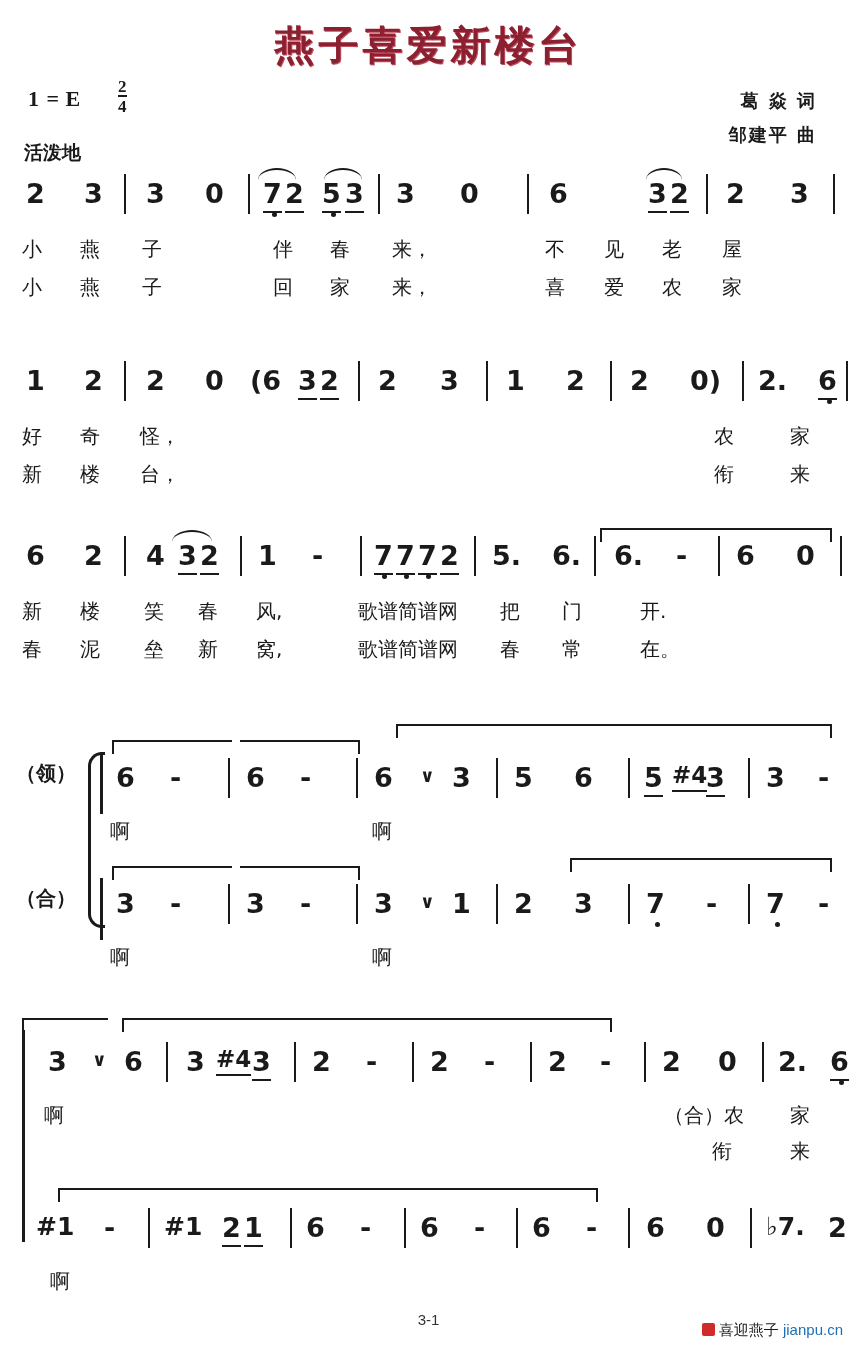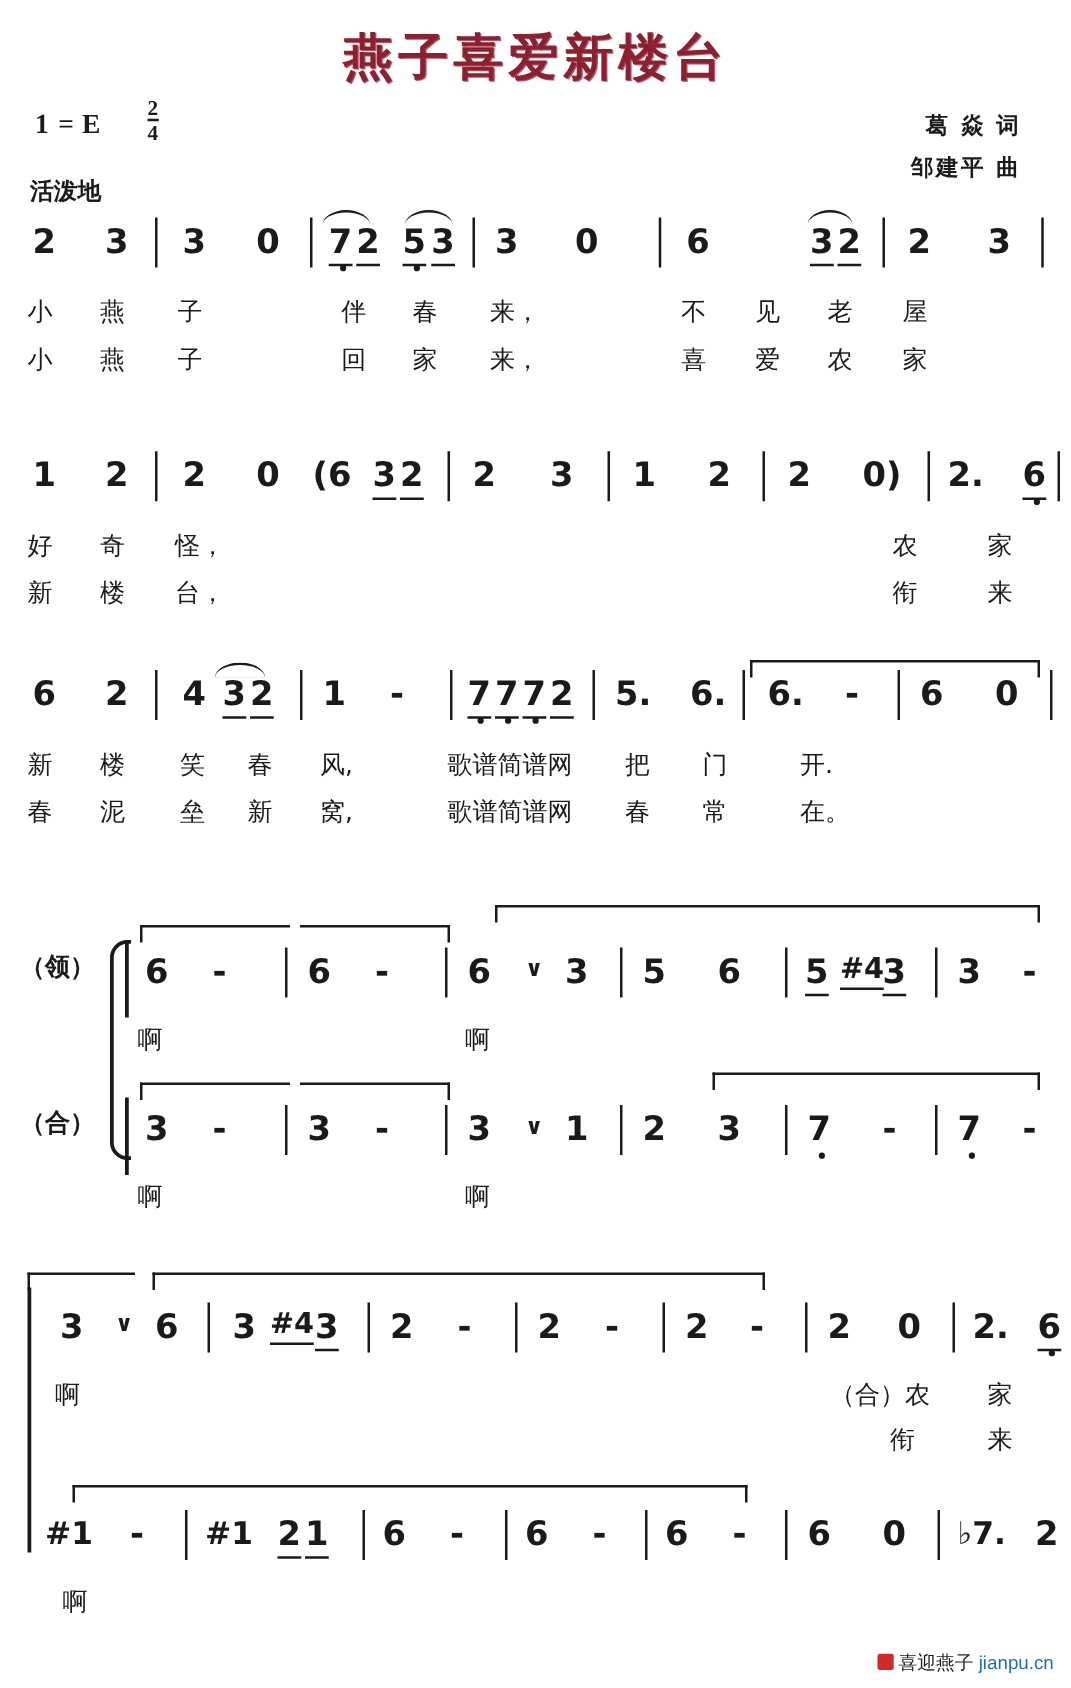--- a/index.html
+++ b/index.html
@@ -439,18 +439,19 @@
       <span class="n" style="left:706px;">0</span>
       <div class="bar" style="left:750px;"></div>
       <span class="n" style="left:766px;font-size:25px;">♭7.</span>
       <span class="n" style="left:828px;">2</span>
     </div>
     <div class="lyr" style="margin-top:10px;">
       <span class="w" style="left:50px;">啊</span>
     </div>
   </div>
 
+  <div class="pageno">3-1</div>
   <div class="site">
     <span class="site-badge"></span><span class="cn">喜迎燕子</span>
     <span class="en">jianpu.cn</span>
   </div>
 
 </div>
 
 </body></html>

